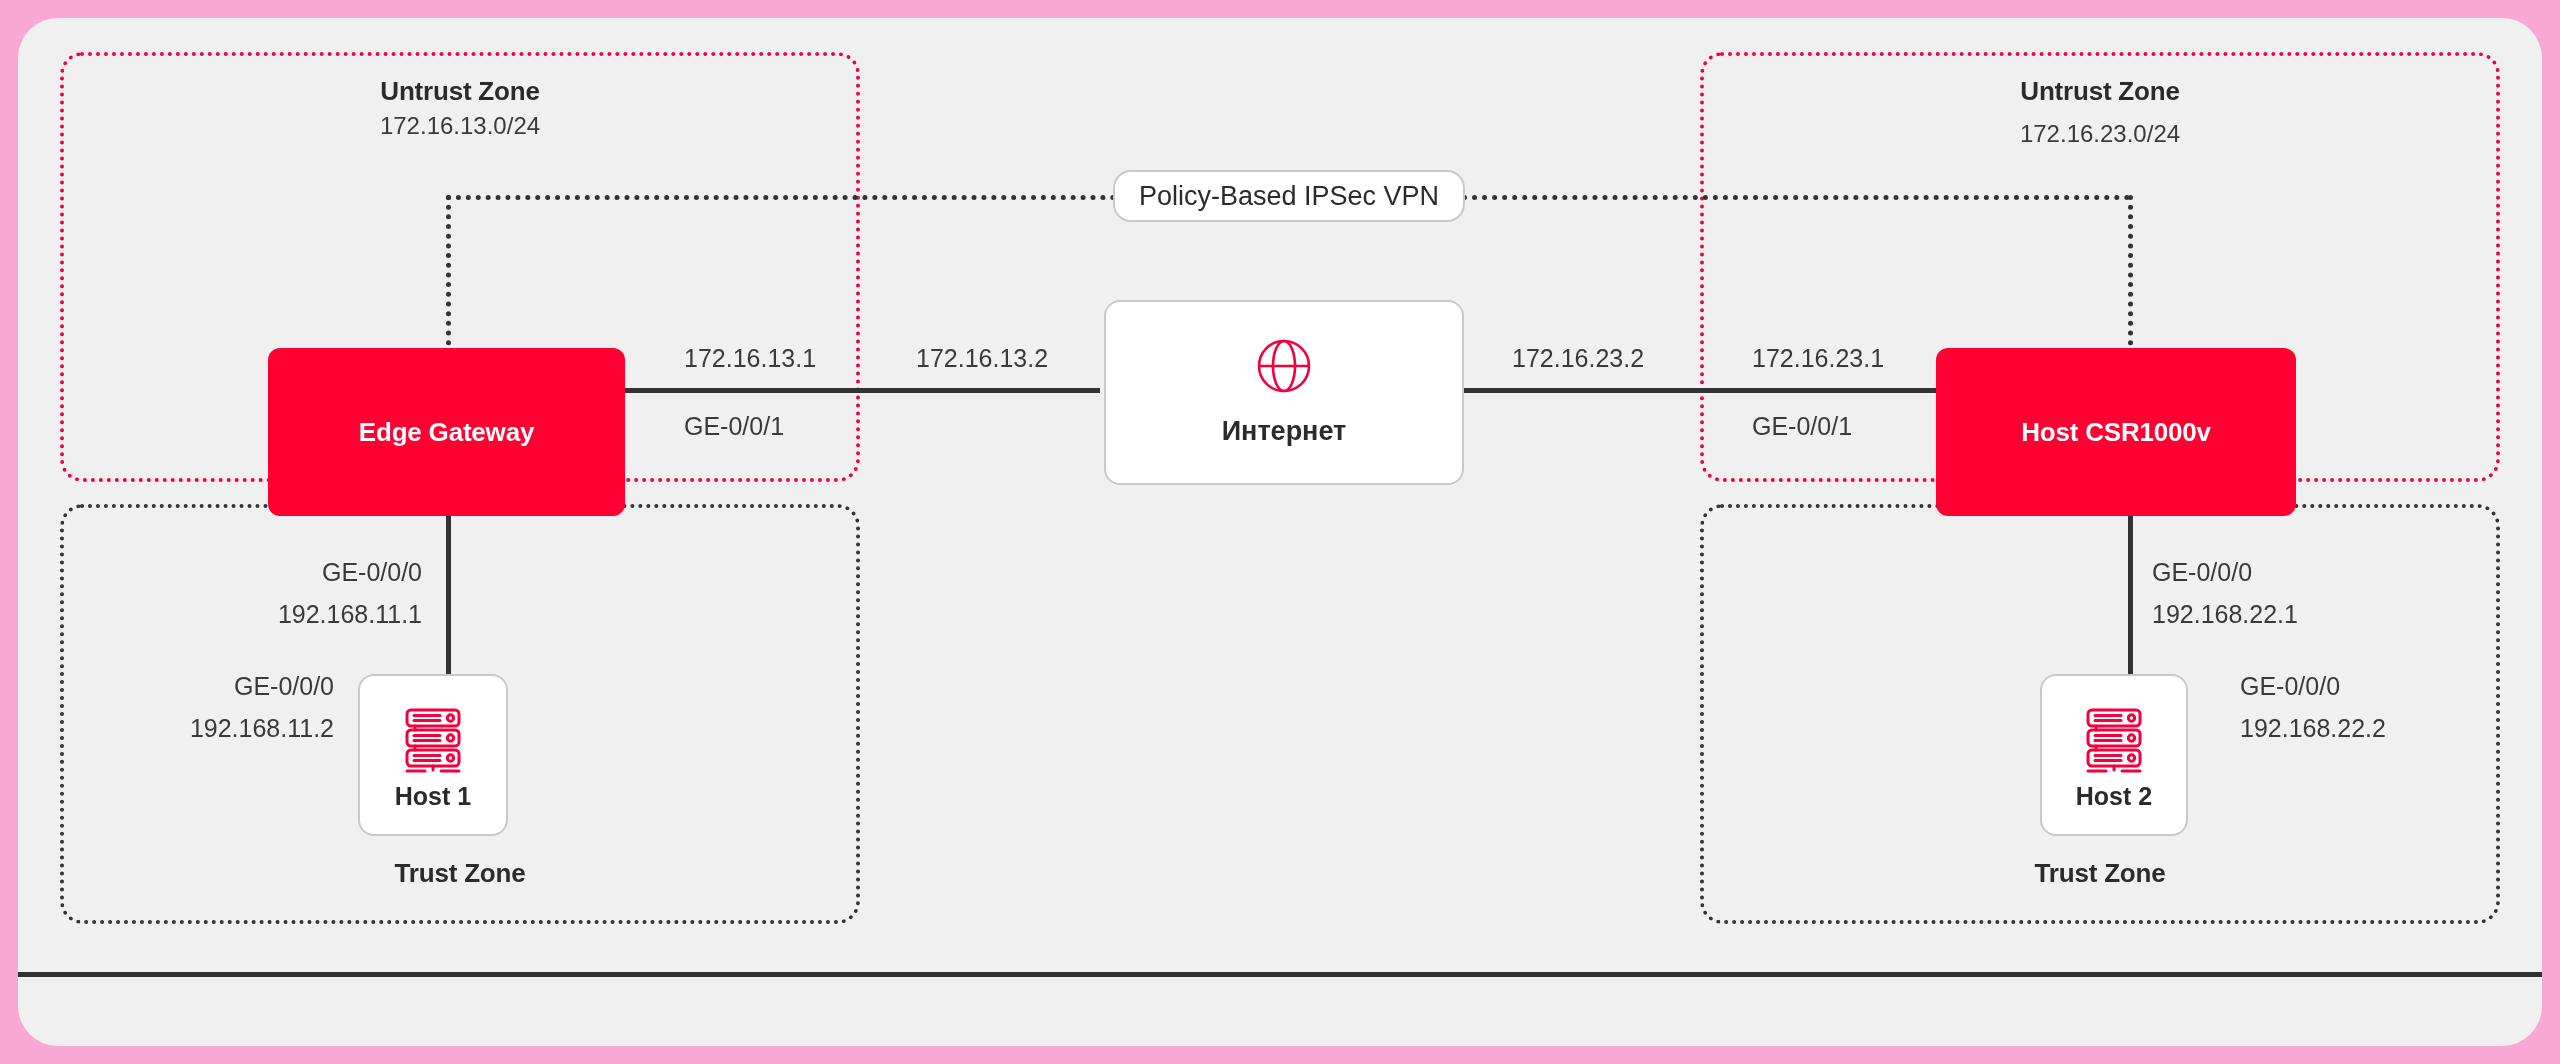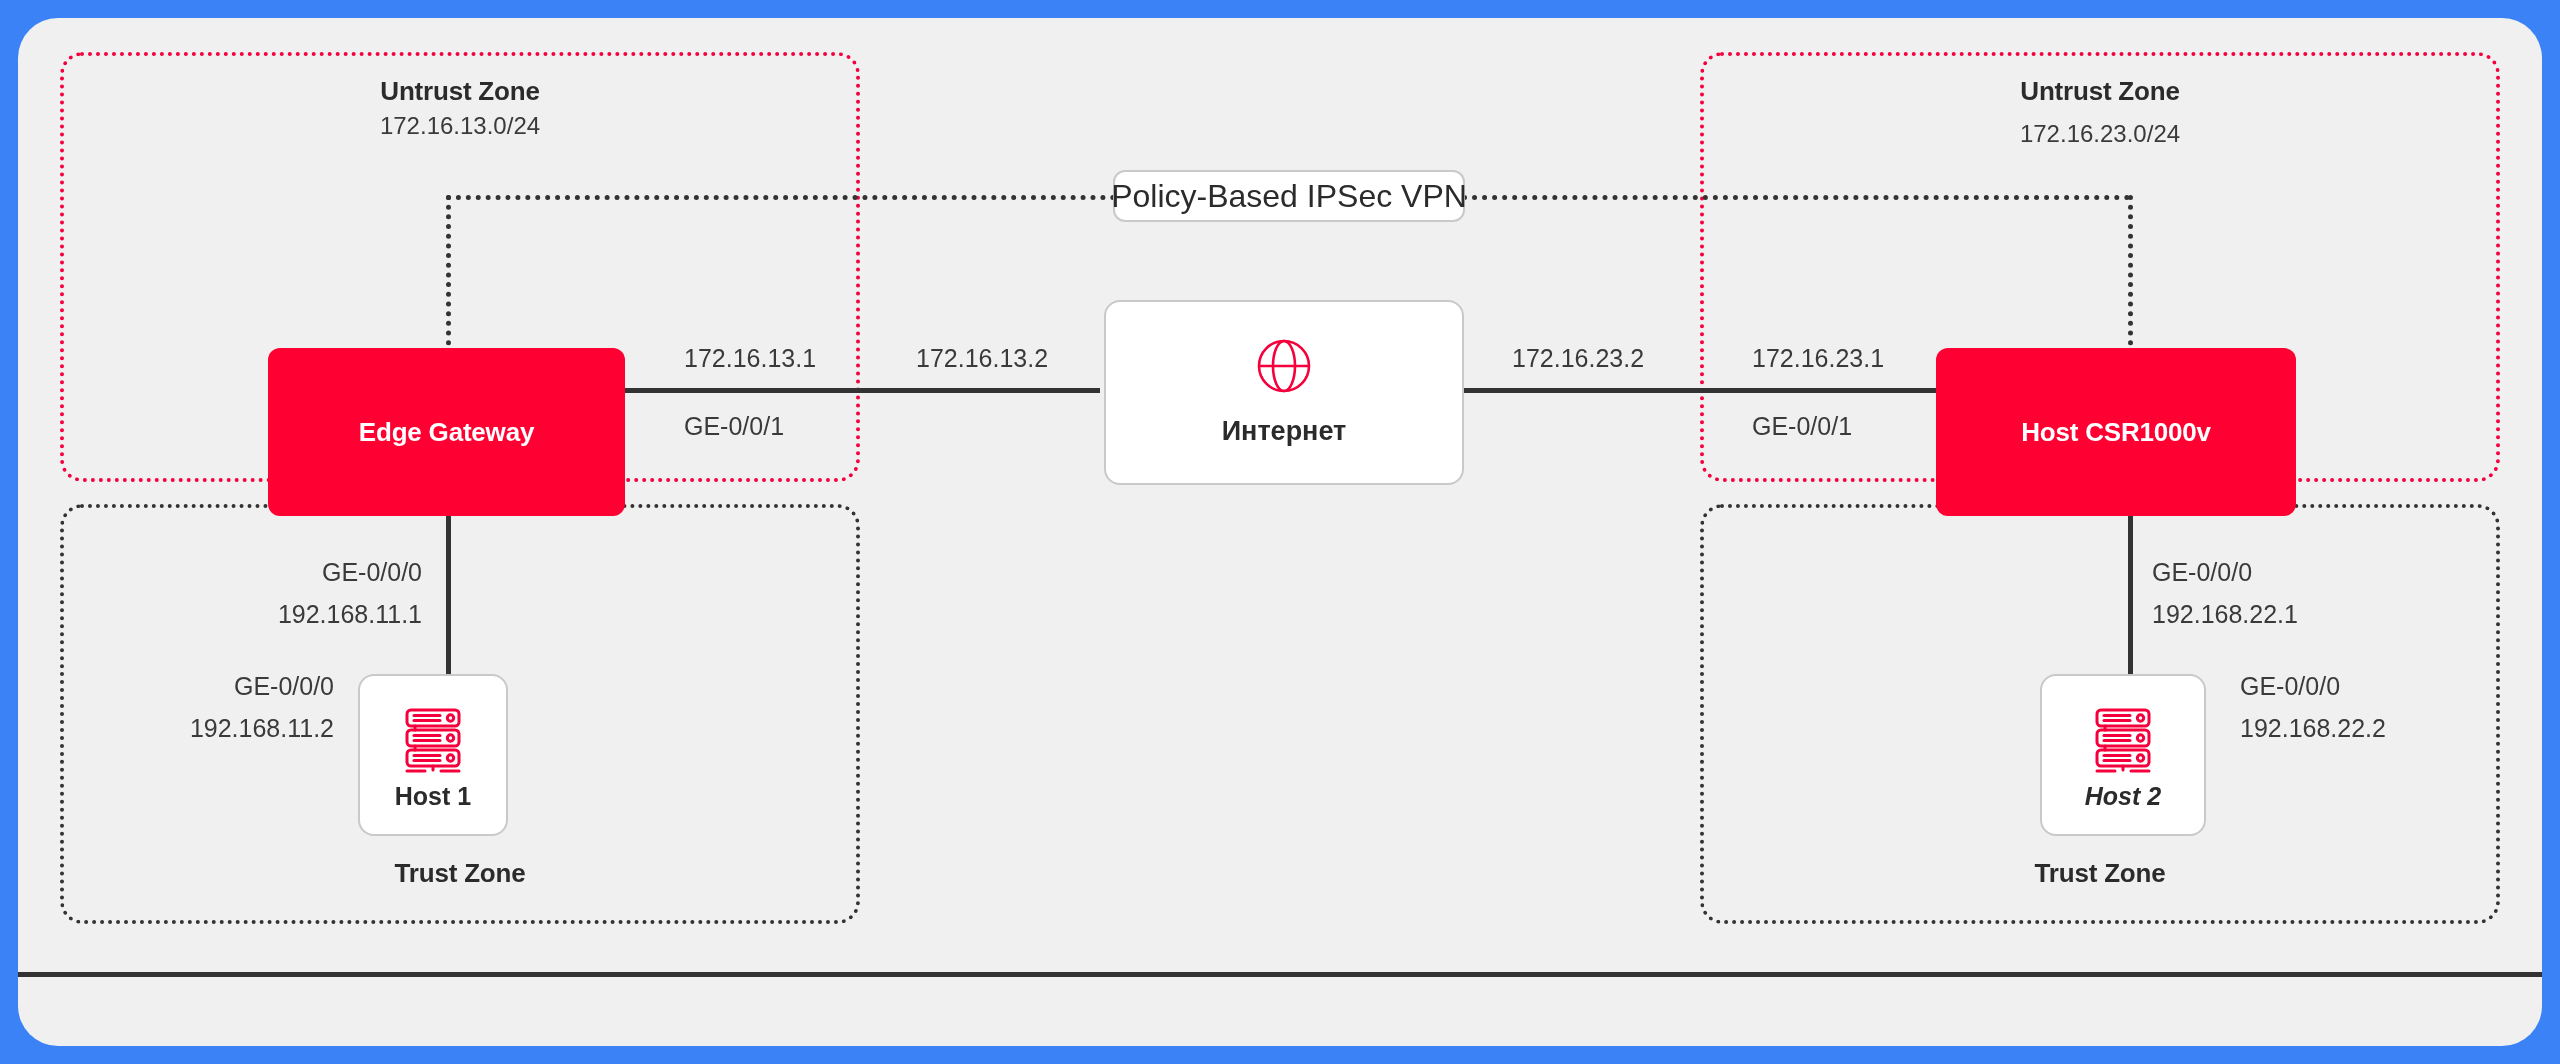--- a/index.html
+++ b/index.html
@@ -10,21 +10,21 @@
     height: 1064px;
     overflow: hidden;
   }
   body {
     font-family: "Liberation Sans", sans-serif;
   }
   #canvas {
     position: relative;
     width: 2560px;
     height: 1064px;
-    background: #3b82f6;
+    background: #f9a8d4;
   }
   .panel {
     position: absolute;
     left: 18px;
     top: 18px;
     width: 2524px;
     height: 1028px;
     background: #f0f0f0;
     border-radius: 40px;
   }
@@ -102,26 +102,26 @@
   .host-label {
     font-size: 25px;
     font-weight: bold;
     color: #2b2b2b;
   }
   
   .pill {
     position: absolute;
     background: #ffffff;
     border: 2px solid #c9c9c9;
-    border-radius: 12px;
+    border-radius: 18px;
     box-sizing: border-box;
     display: flex;
     align-items: center;
     justify-content: center;
-    font-size: 32px;
+    font-size: 27px;
     color: #2b2b2b;
     z-index: 8;
     padding: 7px 18px;
     white-space: nowrap;
   }
   
   .line-h {
     position: absolute;
     height: 5px;
     background: #333333;
@@ -236,21 +236,21 @@
           <line x1="20" y1="46" x2="20" y2="50"></line>
           <line x1="38" y1="66" x2="38" y2="70"></line>
           <line x1="12" y1="71" x2="30" y2="71"></line>
           <line x1="46" y1="71" x2="64" y2="71"></line>
         </g>
       </svg>
     </span>
     <span class="host-label">Host 1</span>
   </div>
 
-  <div class="card host-card" style="left:2040px; top:674px; width:166px; height:162px;font-style:italic;">
+  <div class="card host-card" style="left:2040px; top:674px; width:148px; height:162px;">
     <span>
       <svg width="76" height="76" viewBox="0 0 76 76" aria-hidden="true">
         <g fill="none" stroke="#f5003c" stroke-width="3" stroke-linecap="round">
           <rect x="12" y="10" width="52" height="16" rx="4"></rect>
           <line x1="19" y1="15.5" x2="45" y2="15.5"></line>
           <line x1="19" y1="20.5" x2="45" y2="20.5"></line>
           <circle cx="55.5" cy="18" r="3.2"></circle>
           <rect x="12" y="30" width="52" height="16" rx="4"></rect>
           <line x1="19" y1="35.5" x2="45" y2="35.5"></line>
           <line x1="19" y1="40.5" x2="45" y2="40.5"></line>

